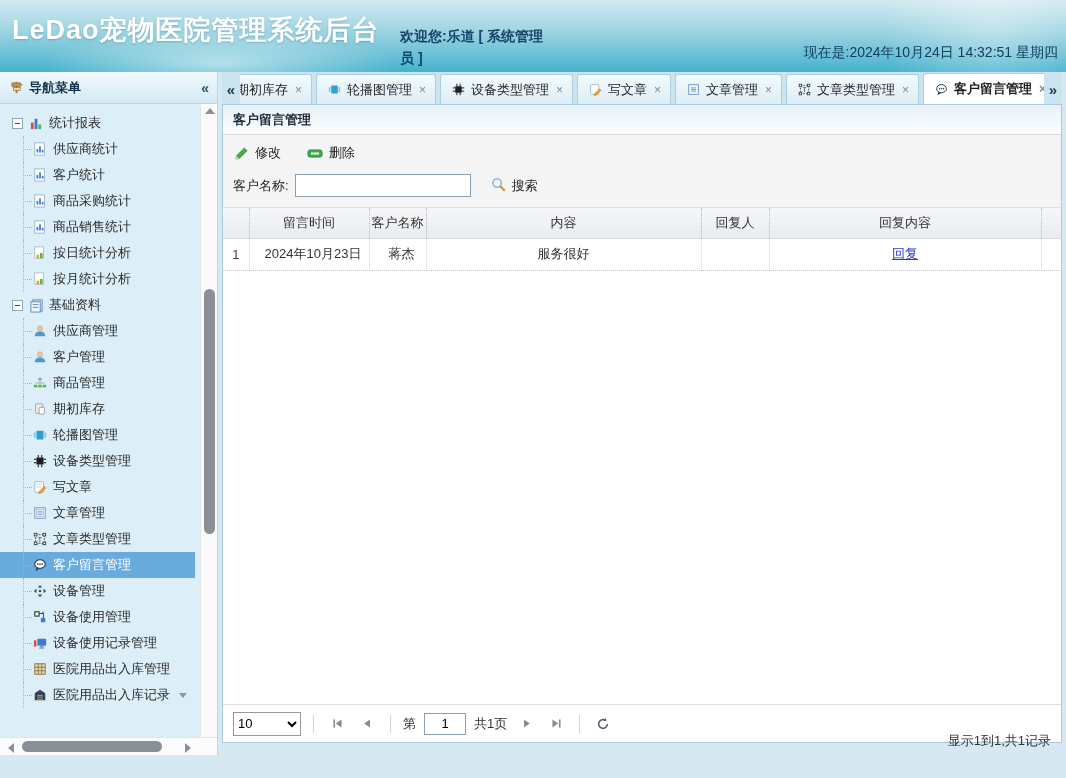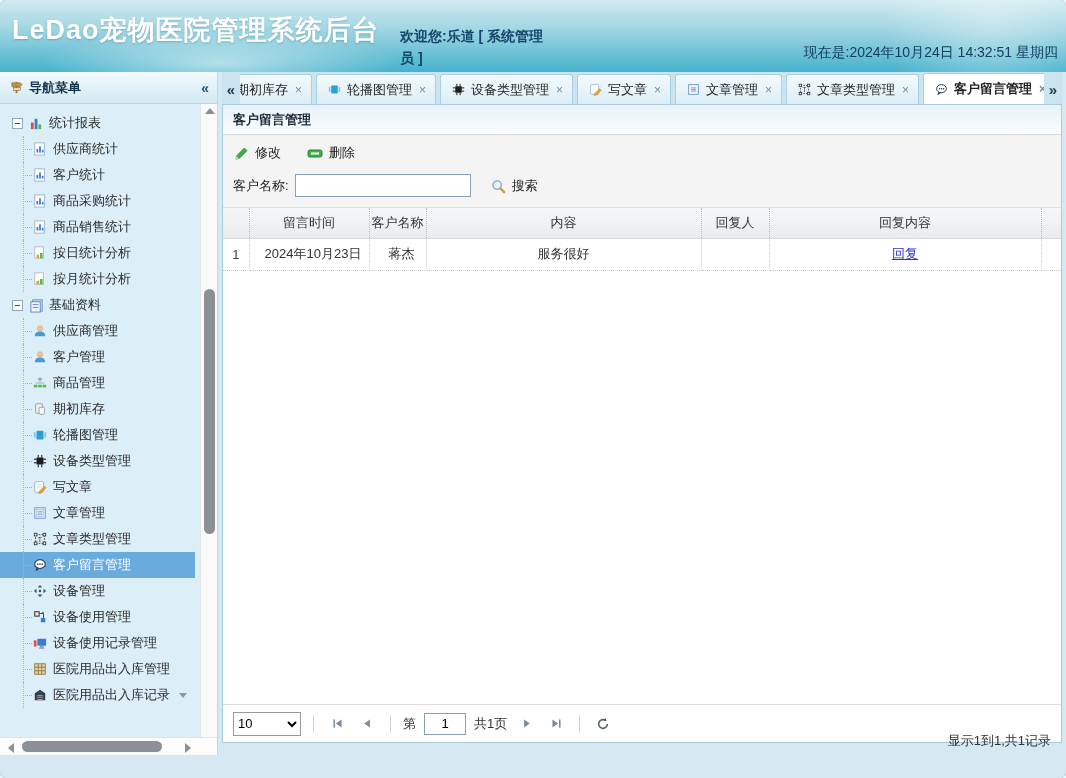--- a/index.html
+++ b/index.html
@@ -1,17 +1,17 @@
 <!DOCTYPE html>
 <html><head>
 <meta charset="utf-8">
 <style>
   * { margin:0; padding:0; box-sizing:border-box; }
   body { font-family:"Liberation Sans","DejaVu Sans",sans-serif; background:#eef4f8; }
-  .app { position:relative; width:1066px; height:778px; background:#d6e8f1; border-radius:8px; overflow:hidden; box-shadow:0 0 0 1px #b9d6e4; }
+  .app { position:relative; width:1066px; height:778px; background:#d6e8f1; border-radius:1px; overflow:hidden; box-shadow:0 0 0 1px #b9d6e4; }
 
   
   .header { position:absolute; left:0; top:0; width:1066px; height:72px;
     background:linear-gradient(180deg,#d2eaf1 0%,#9fd5e2 42%,#45b2cc 100%); overflow:hidden; }
   .header .swoosh { position:absolute; left:40px; top:28px; width:360px; height:70px; border-radius:50%;
     background:radial-gradient(ellipse at center, rgba(255,255,255,.55), rgba(255,255,255,0) 70%); }
   .header .globe { position:absolute; right:-30px; top:-40px; width:260px; height:160px; border-radius:50%;
     background:radial-gradient(circle at 60% 40%, rgba(255,255,255,.35), rgba(255,255,255,0) 60%); }
   .brand { position:absolute; left:12px; top:12px; color:#fff; font-size:27px; font-weight:bold; letter-spacing:1px;
     text-shadow:0 1px 2px rgba(0,60,80,.25); }
@@ -57,21 +57,21 @@
   .tab .x { color:#7c8b96; font-size:12px; margin-left:2px; cursor:pointer; }
   .tab.active { background:#fff; font-weight:bold; height:31px; }
 
   .panel { flex:1; margin-bottom:12px; background:#fff; border:1px solid #a9cbdc; display:flex; flex-direction:column; }
   .panel-title { height:30px; display:flex; align-items:center; padding:0 10px; font-size:13px; font-weight:bold; color:#1c2b3a;
     background:linear-gradient(180deg,#e6f2f8,#fbfdfe); border-bottom:1px solid #d8d8d8; }
   .toolbar { background:#f4f4f4; padding:9px 10px 4px; display:flex; gap:26px; align-items:center; }
   .tbtn { display:flex; align-items:center; gap:6px; font-size:13px; color:#222; cursor:pointer; }
   .searchrow { background:#f4f4f4; padding:8px 10px 10px; display:flex; align-items:center; gap:6px; border-bottom:1px solid #e0e0e0; font-size:13px; color:#222; }
   .searchrow input { width:176px; height:23px; border:1px solid #8aa0b4; background:#fff; padding:0 4px; font-size:13px; }
-  .searchbtn { display:flex; align-items:flex-end; gap:5px; margin-left:14px; cursor:pointer; font-size:13px; color:#222; }
+  .searchbtn { display:flex; align-items:flex-start; gap:5px; margin-left:14px; cursor:pointer; font-size:13px; color:#222; }
 
   table.grid { border-collapse:collapse; table-layout:fixed; width:100%; font-size:13px; color:#333; }
   table.grid th { height:30px; font-weight:normal; background:linear-gradient(180deg,#f5f6f8,#e9ecef); border-right:1px dotted #b9b9b9; border-bottom:1px solid #d9d9d9; }
   table.grid th:last-child { border-right:none; }
   table.grid td { height:32px; text-align:center; border-right:1px dotted #d2d2d2; border-bottom:1px dotted #c6c6c6; background:#fff; }
   table.grid td:last-child { border-right:none; }
   td.idx { background:#f7f7f7; color:#444; }
   td.lft { text-align:left; padding-left:8px; }
   a.reply { color:#2a35c8; text-decoration:underline; cursor:pointer; }
 

